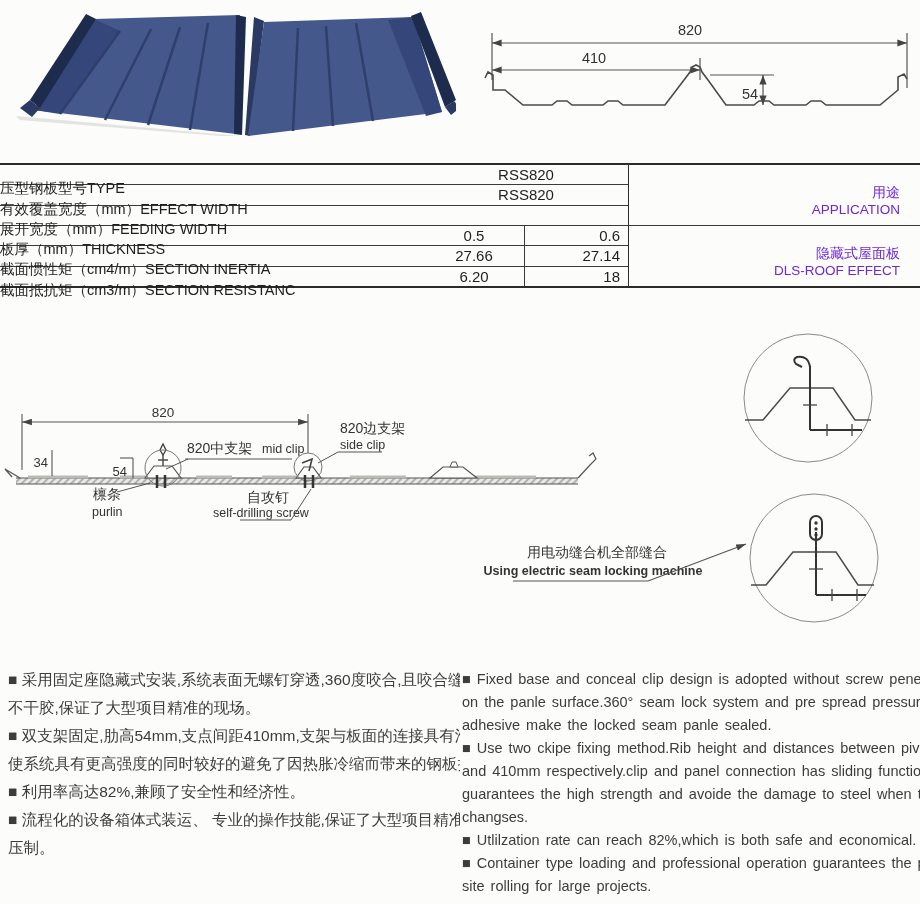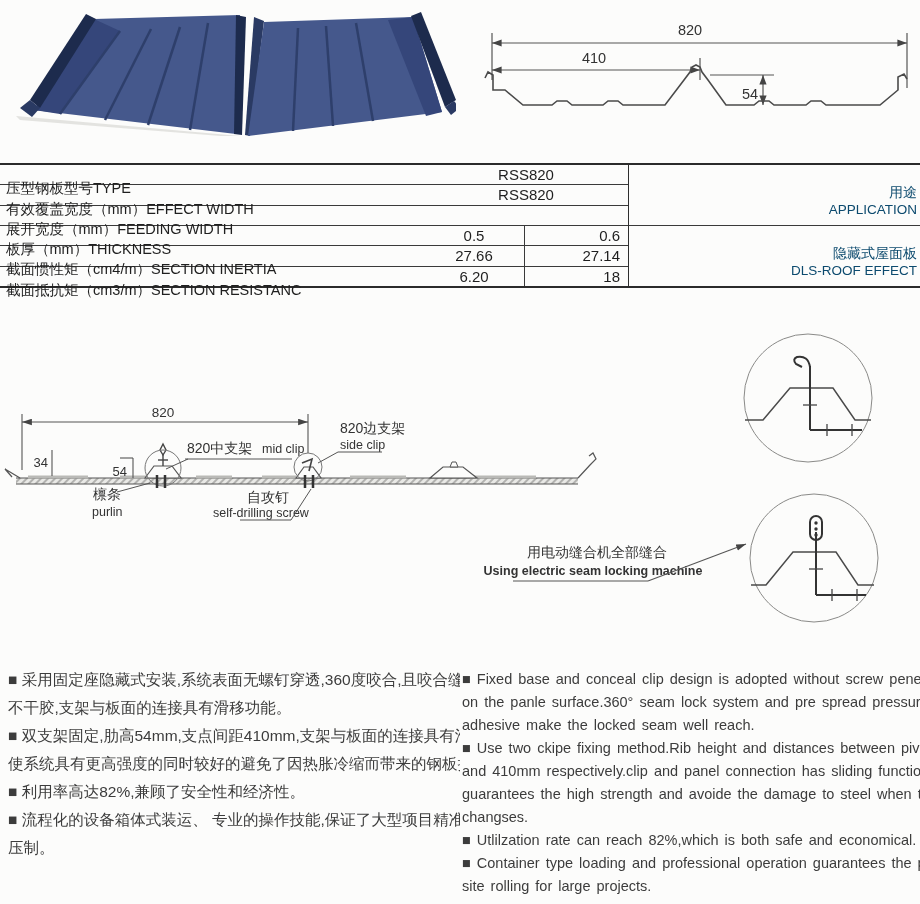--- a/index.html
+++ b/index.html
@@ -11,29 +11,29 @@
   }
   svg text{font-family:"Liberation Sans","DejaVu Sans",sans-serif;fill:#333;}
 
   
   #spec-table{position:absolute;left:0;top:163px;width:920px;height:125px;}
   .t-left{position:absolute;left:0;top:0;width:629px;height:125px;box-sizing:border-box;
     border-top:2px solid #2b2b2b;border-bottom:2px solid #2b2b2b;border-right:1px solid #2e2e2e;
     display:flex;flex-direction:column;}
   .trow{flex:1;display:flex;align-items:center;border-bottom:1px solid #3a3a3a;box-sizing:border-box;min-height:0;}
   .trow:last-child{border-bottom:none;}
-  .tlabel{flex:1;padding-left:6px;font-size:14.5px;color:#1f1f1f;white-space:nowrap;overflow:hidden;margin-top:28px;}
+  .tlabel{flex:1;font-size:14.5px;color:#1f1f1f;white-space:nowrap;overflow:hidden;margin-top:28px;}
   .tval{text-align:center;font-size:15px;color:#1f1f1f;box-sizing:border-box;padding-right:8px;}
   .tval-merged{width:196px;}
   .tval1{width:92px;}
   .tval2{width:104px;height:100%;border-left:1px solid #3a3a3a;display:flex;align-items:center;justify-content:flex-end;}
   .t-right{position:absolute;left:629px;top:0;width:291px;height:125px;box-sizing:border-box;
     border-top:2px solid #2b2b2b;border-bottom:2px solid #2b2b2b;display:flex;flex-direction:column;}
   .t-right .cell{flex:1;display:flex;flex-direction:column;justify-content:center;align-items:flex-end;
-    padding-right:3px;line-height:1.3;color:#0c4a6e;margin-top:12px;}
+    padding-right:20px;line-height:1.3;color:#6d28d9;margin-top:12px;}
   .t-right .cell .zh{font-size:14px;}
   .t-right .cell .en{font-size:13.5px;}
   .cell-top{border-bottom:1px solid #3a3a3a;}
 
   
   #features-zh{position:absolute;left:8px;top:666px;width:452px;overflow:hidden;}
   .zh-line{font-size:15.5px;line-height:28px;color:#3c3c3c;white-space:nowrap;}
   #features-en{position:absolute;left:462px;top:668px;width:458px;height:236px;overflow:hidden;}
   .en-line{font-size:14.5px;line-height:23px;color:#3c3c3c;white-space:nowrap;word-spacing:2px;}
 </style>
@@ -275,32 +275,32 @@
   <text x="597" y="237" font-size="14" text-anchor="middle">用电动缝合机全部缝合</text>
   <text x="593" y="255" font-size="12.5" text-anchor="middle" font-weight="bold">Using electric seam locking machine</text>
   <g stroke="#555" stroke-width="1.1" fill="none">
     <line x1="513" y1="261" x2="648" y2="261"></line>
     <line x1="648" y1="261" x2="746" y2="224" marker-end="url(#arrE2)"></line>
   </g>
 </svg>
 
 <div id="features-zh">
   <div class="zh-line">■ 采用固定座隐藏式安装,系统表面无螺钉穿透,360度咬合,且咬合缝可预制</div>
-  <div class="zh-line">不干胶,支架与板面的连接具有滑移功能。</div>
+  <div class="zh-line">不干胶,保证了大型项目精准的现场。</div>
   <div class="zh-line">■ 双支架固定,肋高54mm,支点间距410mm,支架与板面的连接具有滑移功能,</div>
   <div class="zh-line">使系统具有更高强度的同时较好的避免了因热胀冷缩而带来的钢板损伤。</div>
   <div class="zh-line">■ 利用率高达82%,兼顾了安全性和经济性。</div>
   <div class="zh-line">■ 流程化的设备箱体式装运、 专业的操作技能,保证了大型项目精准的现场</div>
   <div class="zh-line">压制。</div>
 </div>
 
 <div id="features-en">
   <div class="en-line">■ Fixed base and conceal clip design is adopted without screw penetration</div>
   <div class="en-line">on the panle surface.360°  seam lock system and pre spread pressure-sensitive</div>
-  <div class="en-line">adhesive make the locked seam well reach.</div>
+  <div class="en-line">adhesive make the locked seam panle sealed.</div>
   <div class="en-line">■ Use two ckipe fixing method.Rib height and distances between pivots 54mm</div>
   <div class="en-line">and 410mm respectively.clip and panel connection has sliding function.Which</div>
   <div class="en-line">guarantees the high strength and avoide the damage to steel when temperature</div>
   <div class="en-line">changses.</div>
   <div class="en-line">■ Utlilzation rate can reach 82%,which is both safe and economical.</div>
   <div class="en-line">■ Container type loading and professional operation guarantees the precise on</div>
   <div class="en-line">site rolling for large projects.</div>
 </div>
 
 </body></html>

